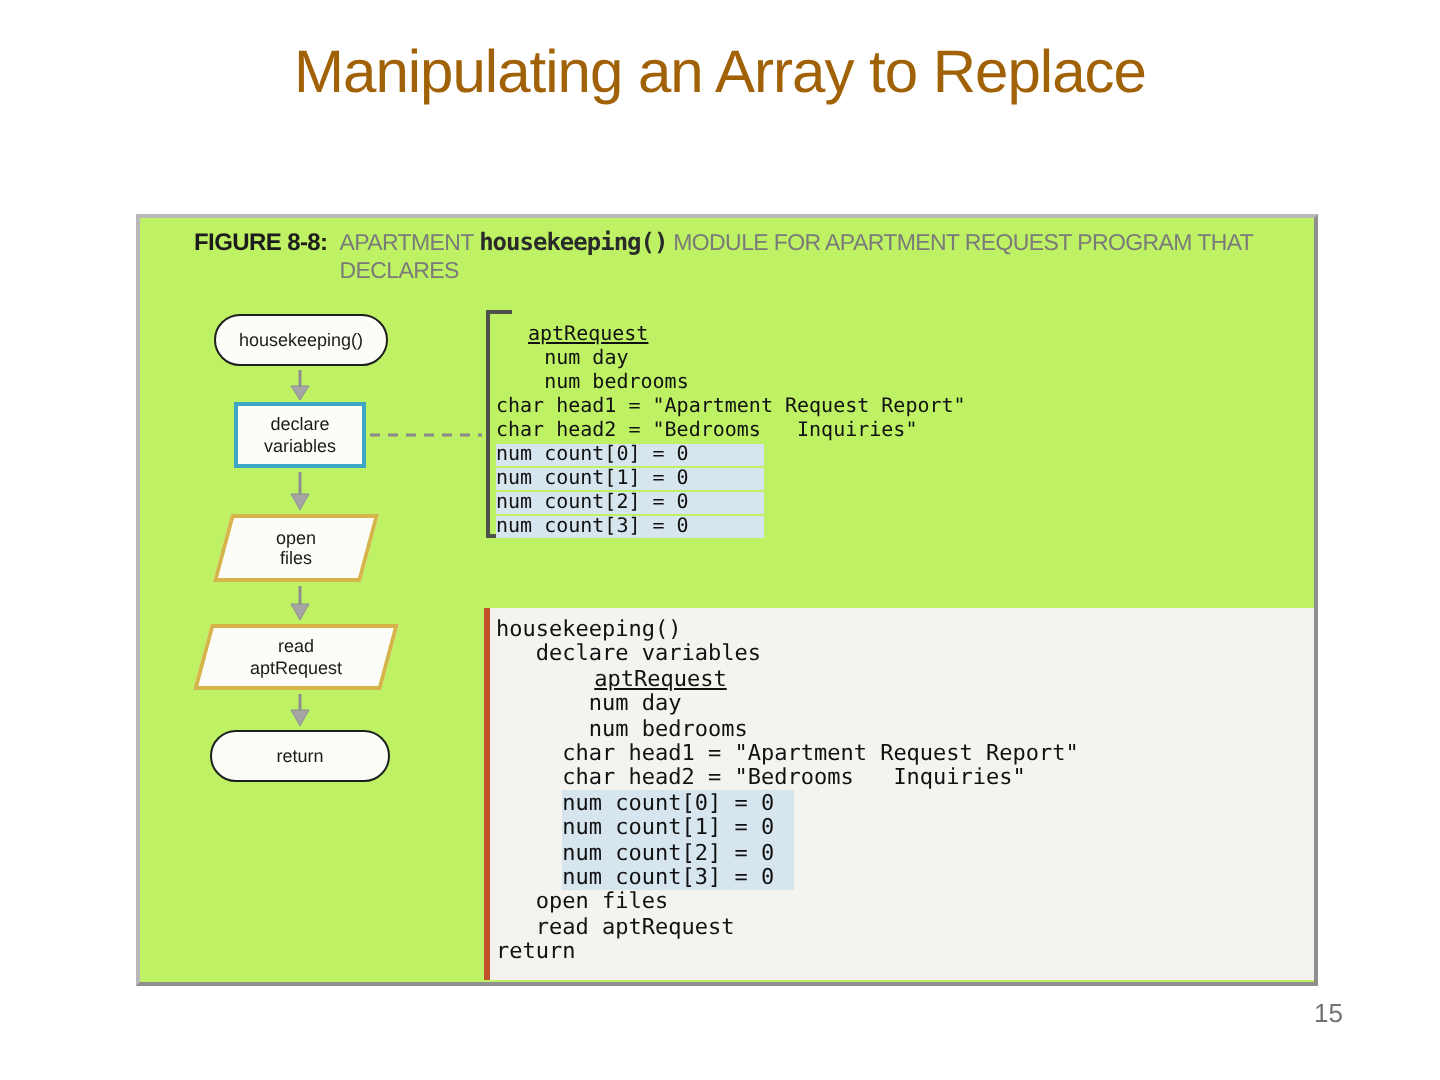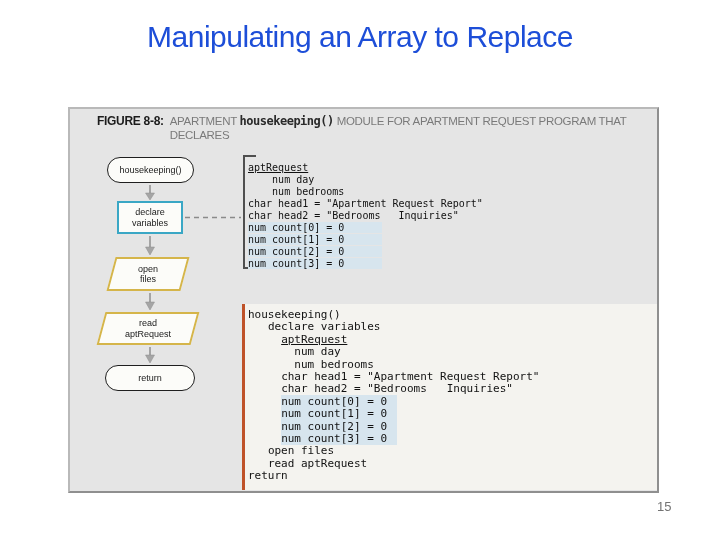--- a/index.html
+++ b/index.html
@@ -3,27 +3,27 @@
 <meta charset="utf-8">
 <style>
   * { margin:0; padding:0; box-sizing:border-box; }
   html,body { background:#ffffff; }
   .slide {
     position:relative; width:720px; height:540px; background:#ffffff;
     font-family:"Liberation Sans", sans-serif; overflow:hidden;
   }
   .title {
     position:absolute; top:19px; left:0; width:720px;
-    text-align:center; font-size:30px; line-height:35px; color:#1d4ed8;
+    text-align:center; font-size:30px; line-height:35px; color:#a16207;
     letter-spacing:-0.5px;
   }
   
   .panel {
     position:absolute; left:68px; top:107px; width:591px; height:386px;
-    background:#e5e5e5;
+    background:#bef264;
     border:2px solid;
     border-color:#b9b9b9 #8f8f8f #8f8f8f #b9b9b9;
   }
   .caption {
     position:absolute; left:27px; top:5px; width:540px;
     display:flex; align-items:flex-start;
   }
   .caption .figlabel {
     font-weight:bold; font-size:12px; color:#1c1c1c; letter-spacing:-0.3px;
     white-space:nowrap; margin-right:6px; line-height:14px;
@@ -60,21 +60,21 @@
     position:absolute; left:178px; top:53px;
     font-size:10px; line-height:12px;
   }
   .pseudo {
     position:absolute; left:172px; top:195px; width:415px; height:186px;
     background:#f4f3ef; border-left:3px solid #bf5229;
     font-size:11px; line-height:12.4px;
     padding:5px 0 0 3px;
   }
   .codeline { white-space:pre; }
-  .und { text-decoration:underline; }
+  .und { text-decoration:underline;margin-left:16px; }
   .hl { background:#d7e5ee;text-align:center; }
   .note .hl { padding-right:38px; }
   .pseudo .hl { padding-right:10px; }
   
   .footer-text {
     position:absolute; left:43px; top:499px; font-size:13px; color:#3d3d3d;
     letter-spacing:-0.2px;
   }
   .page-num {
     position:absolute; left:657px; top:499px; font-size:13px; color:#737373;

